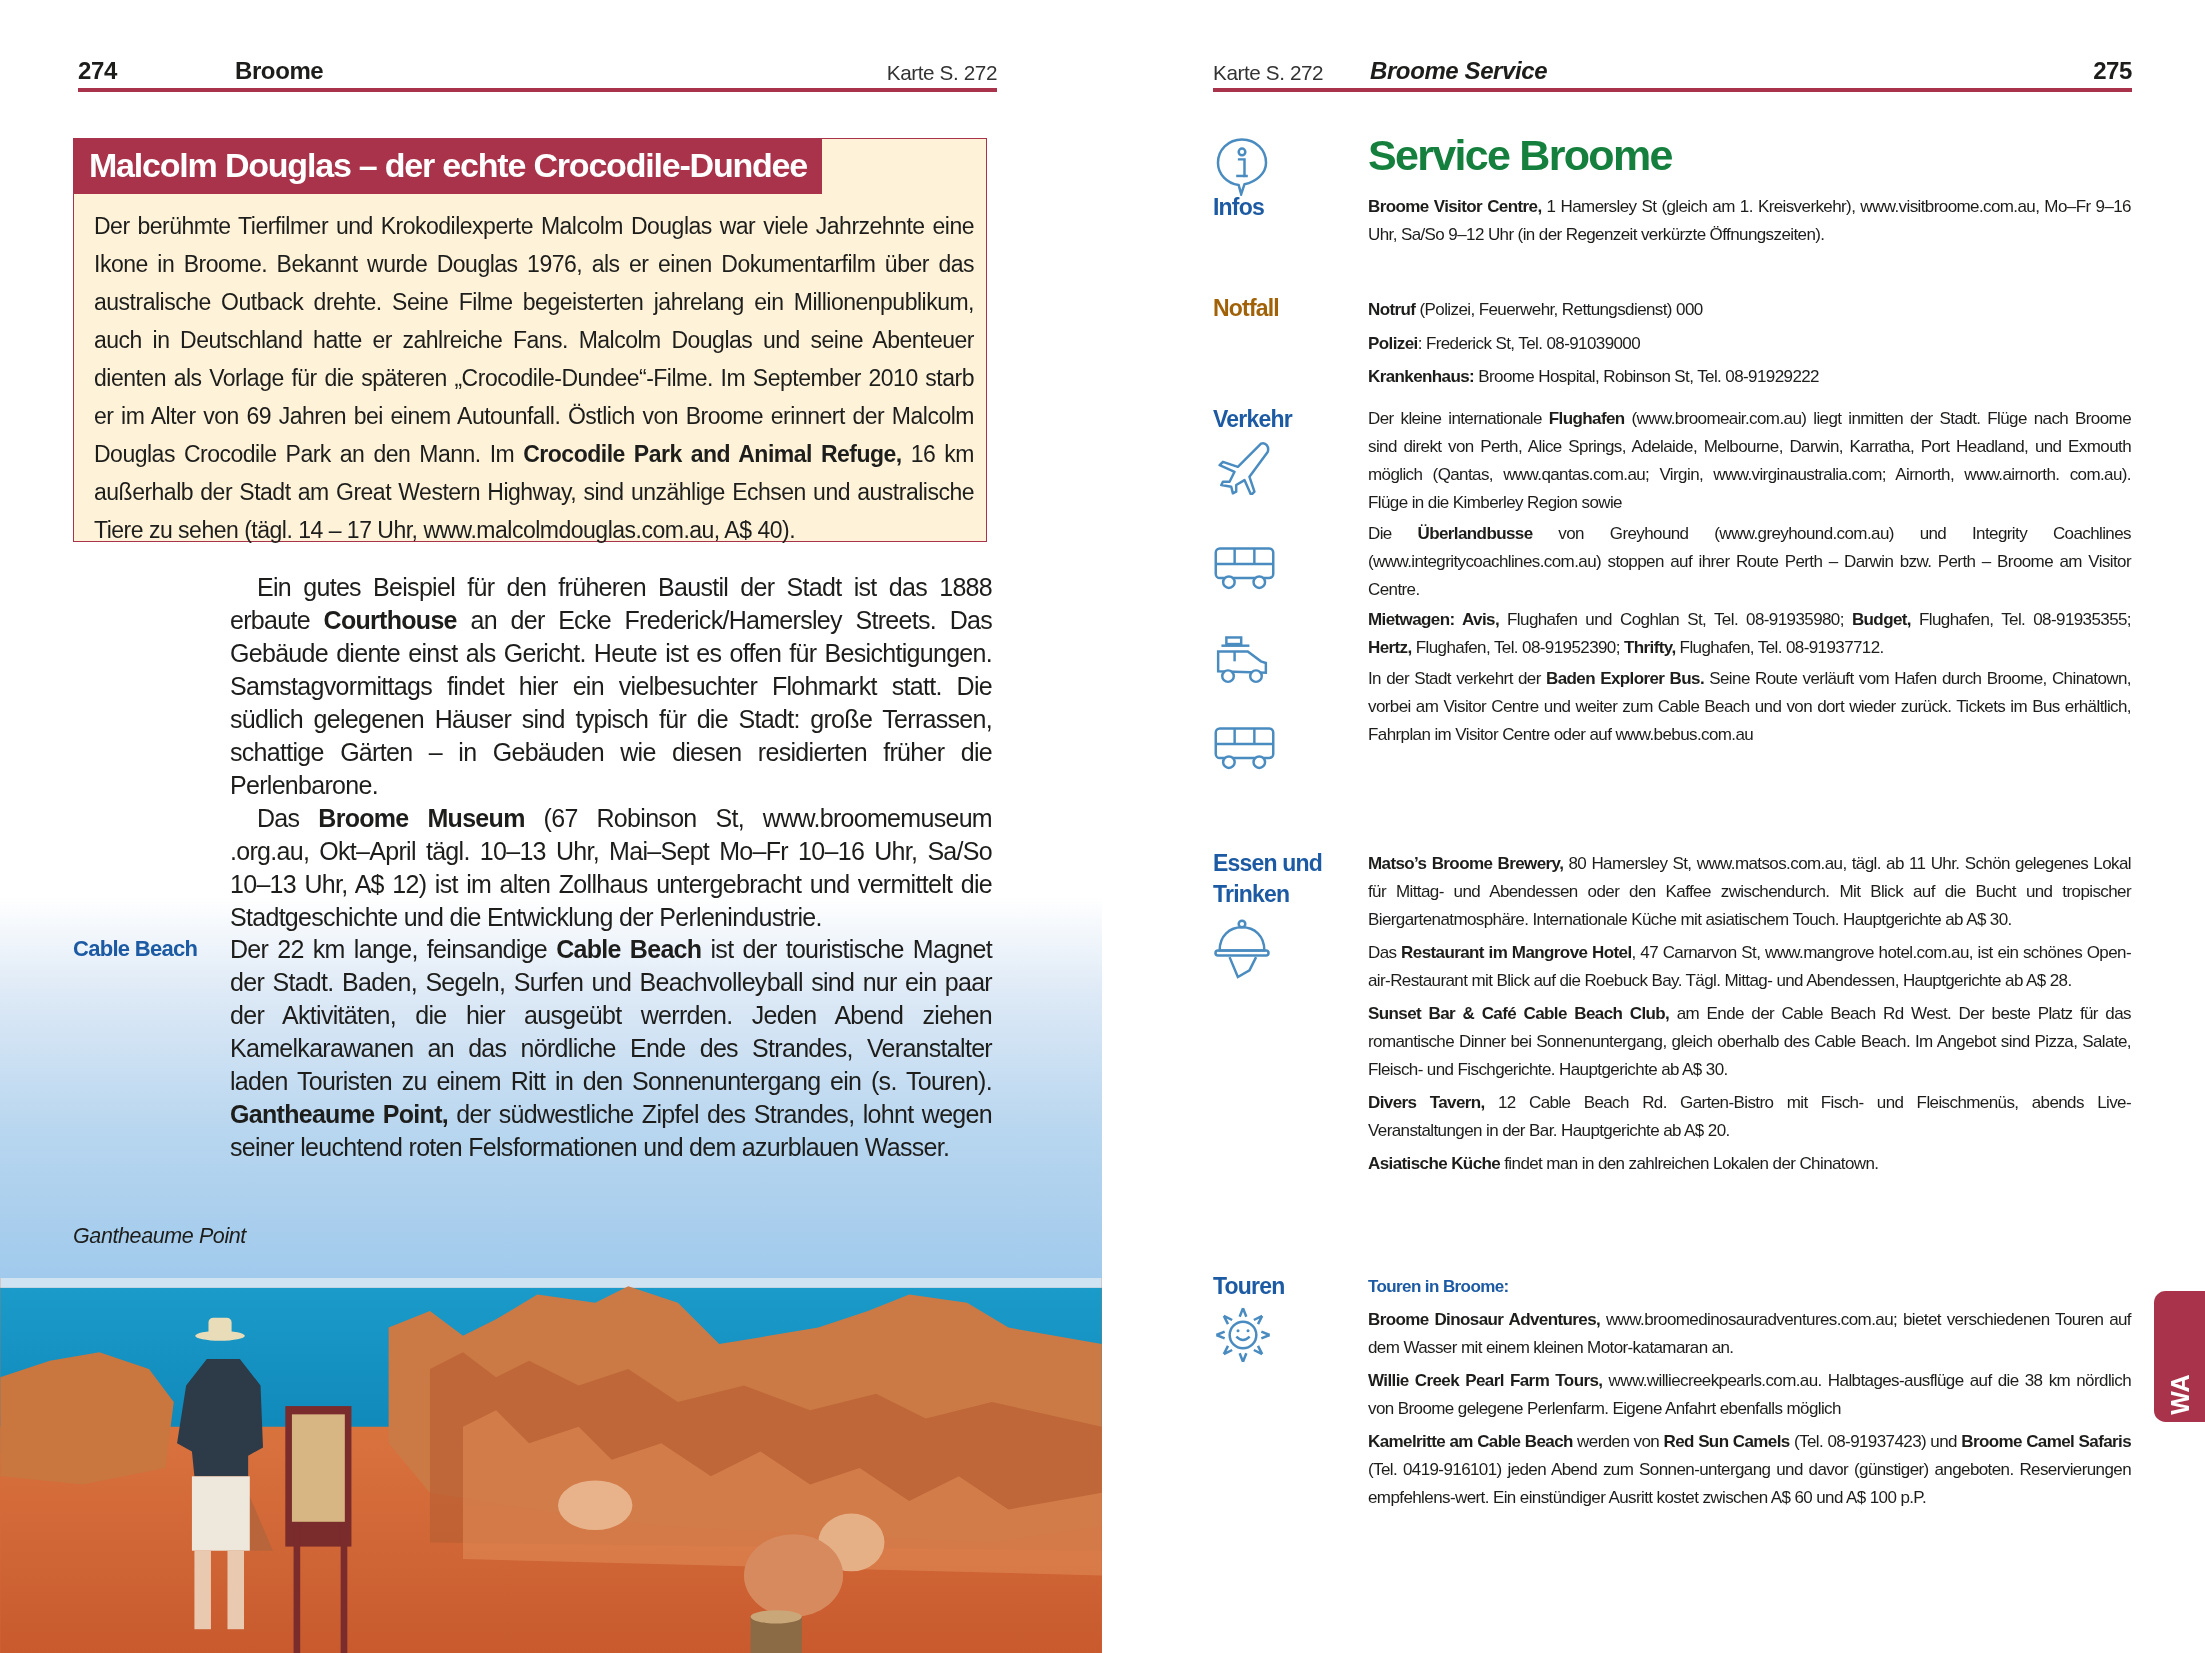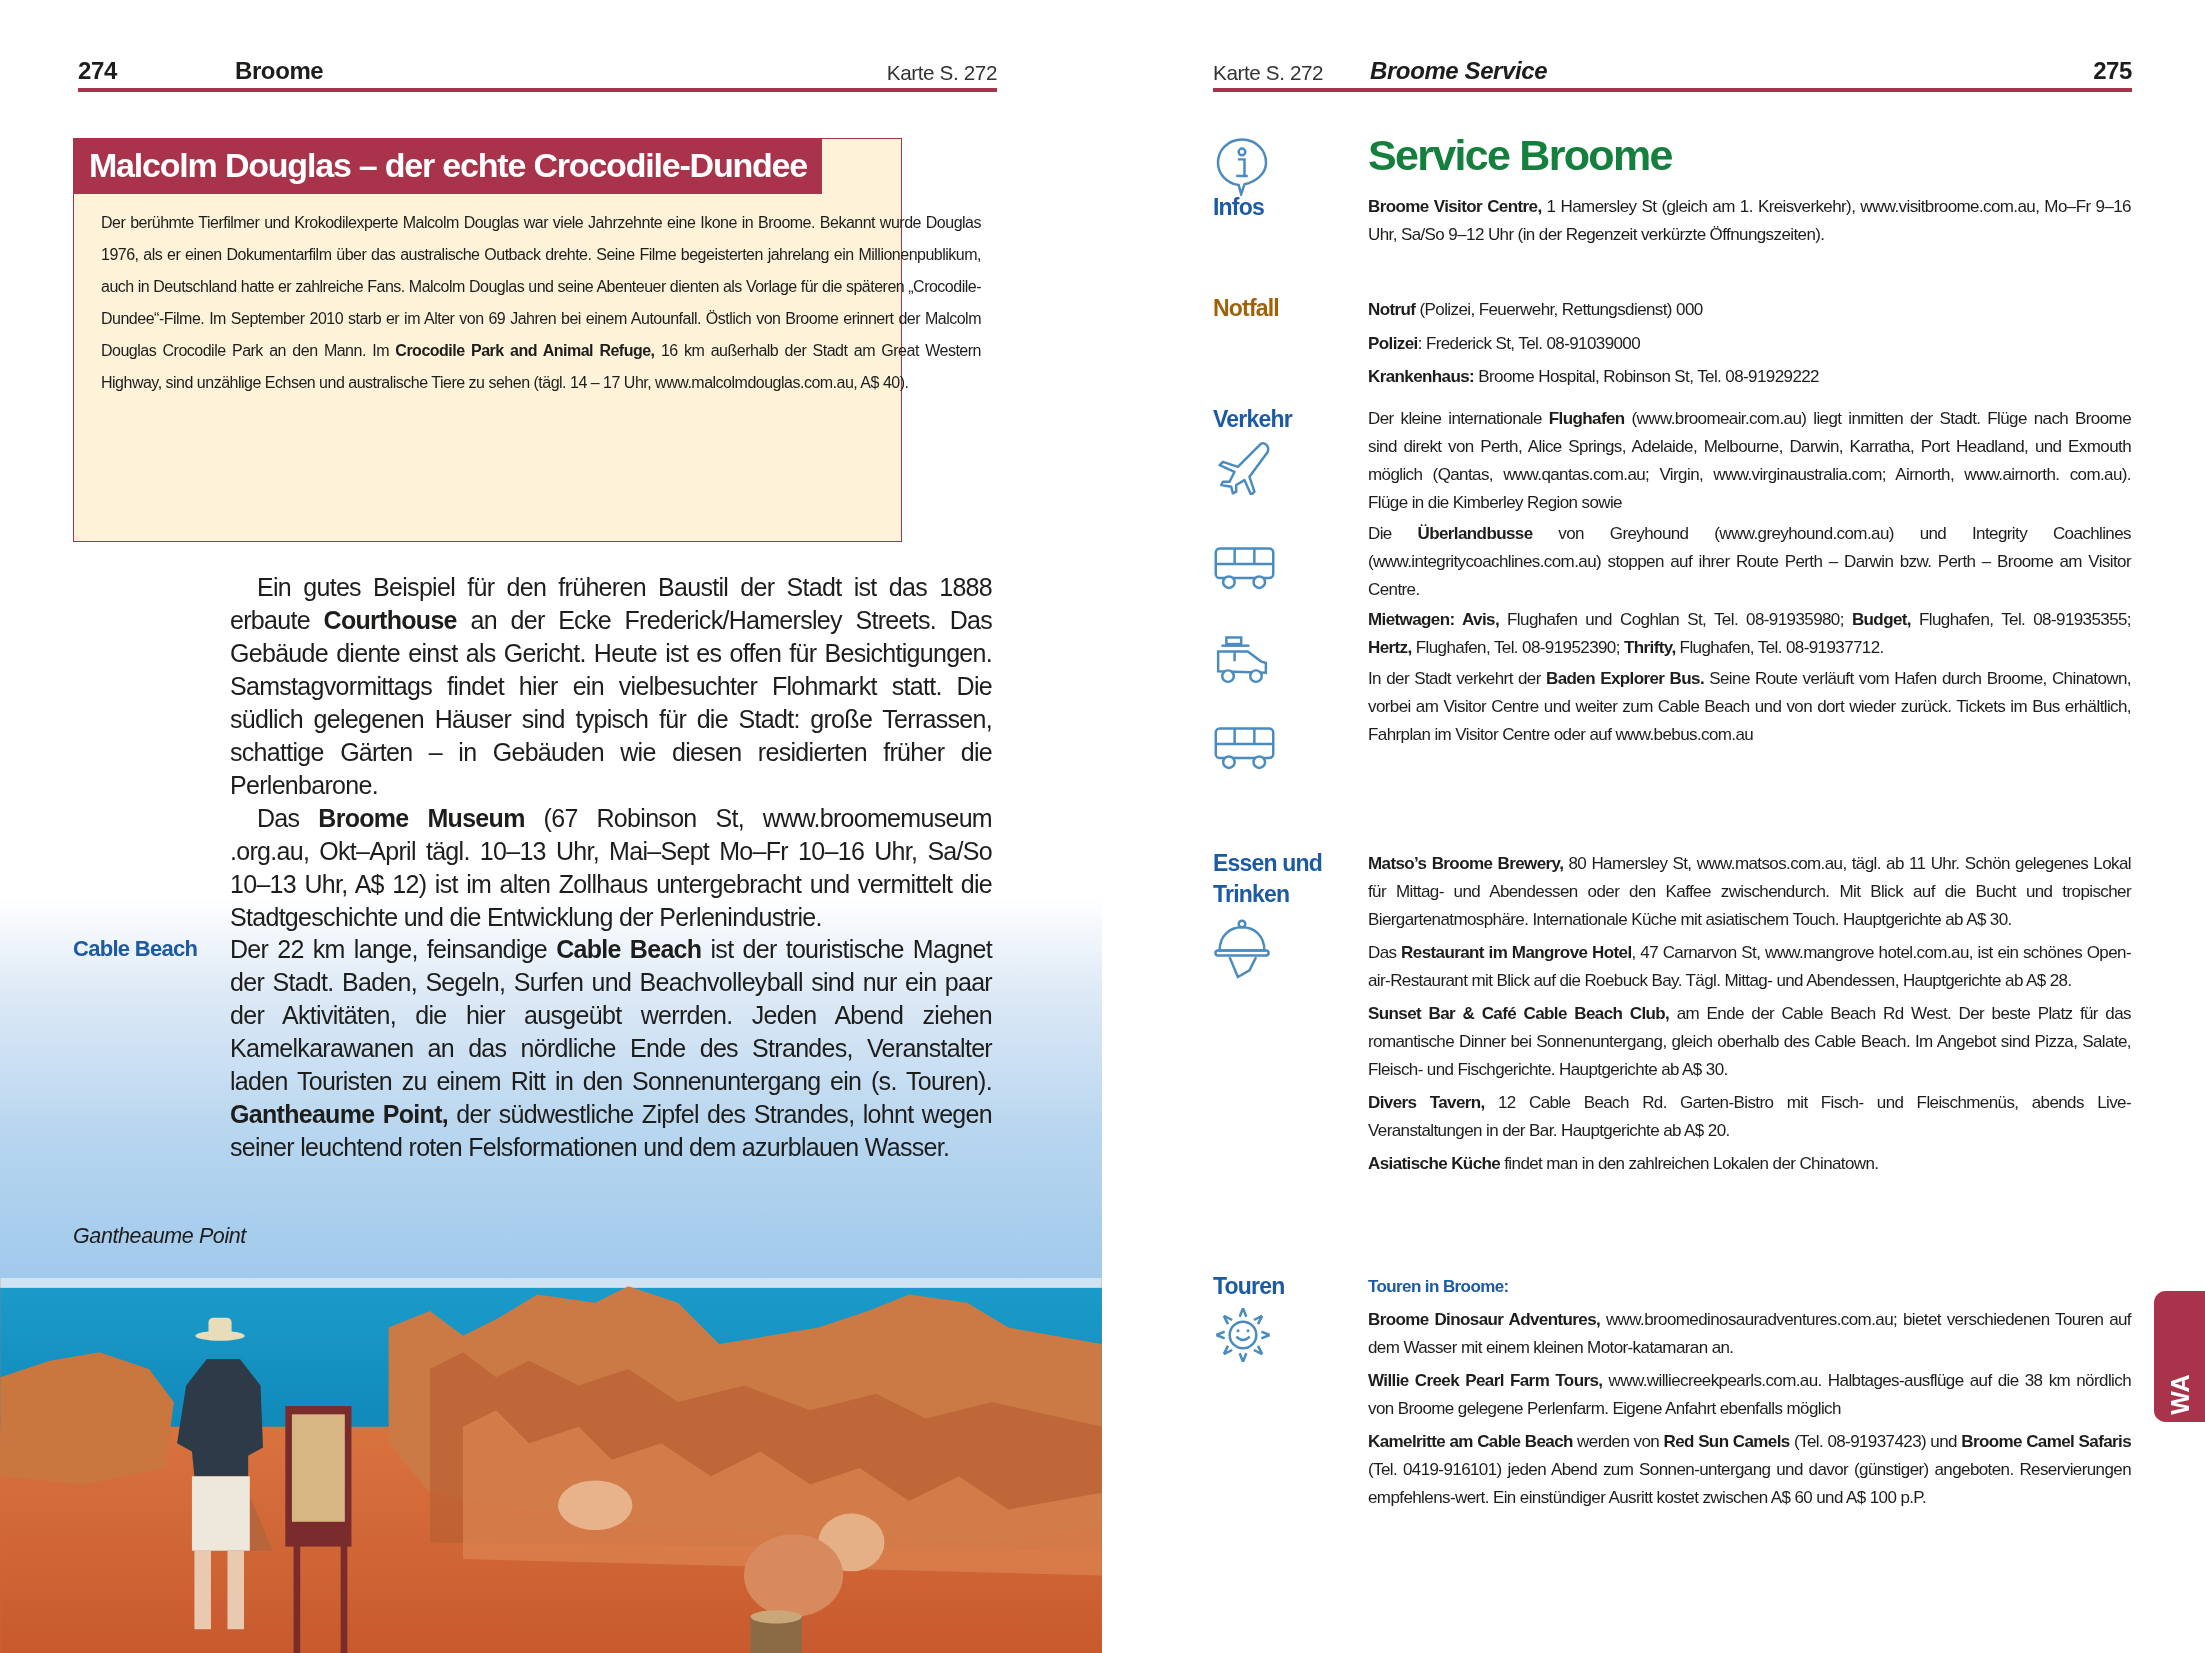--- a/index.html
+++ b/index.html
@@ -16,23 +16,23 @@
   .page-right .page-header { left: 110px; width: 919px; }
   .hdr-num { font-weight: bold; font-size: 24px; letter-spacing: -0.4px; }
   .hdr-title { font-weight: bold; font-size: 24px; letter-spacing: -0.4px; }
   .hdr-ref { font-size: 20.7px; color: #333; letter-spacing: -0.4px; }
   .page-left .hdr-num { width: 157px; }
   .page-left .hdr-title { flex: 1; }
   .page-right .hdr-ref { width: 157px; }
   .page-right .hdr-title { flex: 1; font-style: italic; }
 
   
-  .infobox { position: absolute; left: 73px; top: 138px; width: 829px; height: 404px; background: #fef3d9; border: 1.7px solid #a8334a; }
+  .infobox { position: absolute; left: 73px; top: 138px; width: 914px; height: 404px; background: #fef3d9; border: 1.7px solid #a8334a; }
   .infobox-title { position: absolute; left: 0; top: 0; background: #a8334a; color: #fff; font-weight: bold; font-size: 34px; letter-spacing: -1.2px; padding: 5px 15px 6.6px 15px; height: 55px; line-height: 43px; white-space: nowrap; }
-  .infobox-body { position: absolute; left: 20px; top: 68px; width: 880px; font-size: 16px; line-height: 32px; text-align: justify; letter-spacing: -0.5px; margin-left: 7px; }
+  .infobox-body { position: absolute; left: 20px; top: 68px; width: 880px; font-size: 23px; line-height: 38px; text-align: justify; letter-spacing: -0.5px; }
 
   .body-col { position: absolute; left: 230px; width: 762px; font-size: 25px; line-height: 33px; text-align: justify; letter-spacing: -0.7px; }
   .para-indent { text-indent: 27px; }
   .margin-label { position: absolute; left: 73px; font-weight: bold; font-size: 22px; color: #1c5aa3; letter-spacing: -0.7px; }
 
   .sky-bg { position: absolute; left: 0; top: 897px; width: 1102px; height: 389px; background: linear-gradient(to bottom, #ffffff 0%, #dde9f6 25%, #b8d6ef 60%, #9fc9ec 100%); }
   .caption { position: absolute; left: 73px; top: 1224px; font-style: italic; font-size: 21.5px; letter-spacing: -0.4px; }
 
   .photo { position: absolute; left: 0; top: 1278px; width: 1102px; height: 376px; overflow: hidden; background: #d96a3c; }
 

